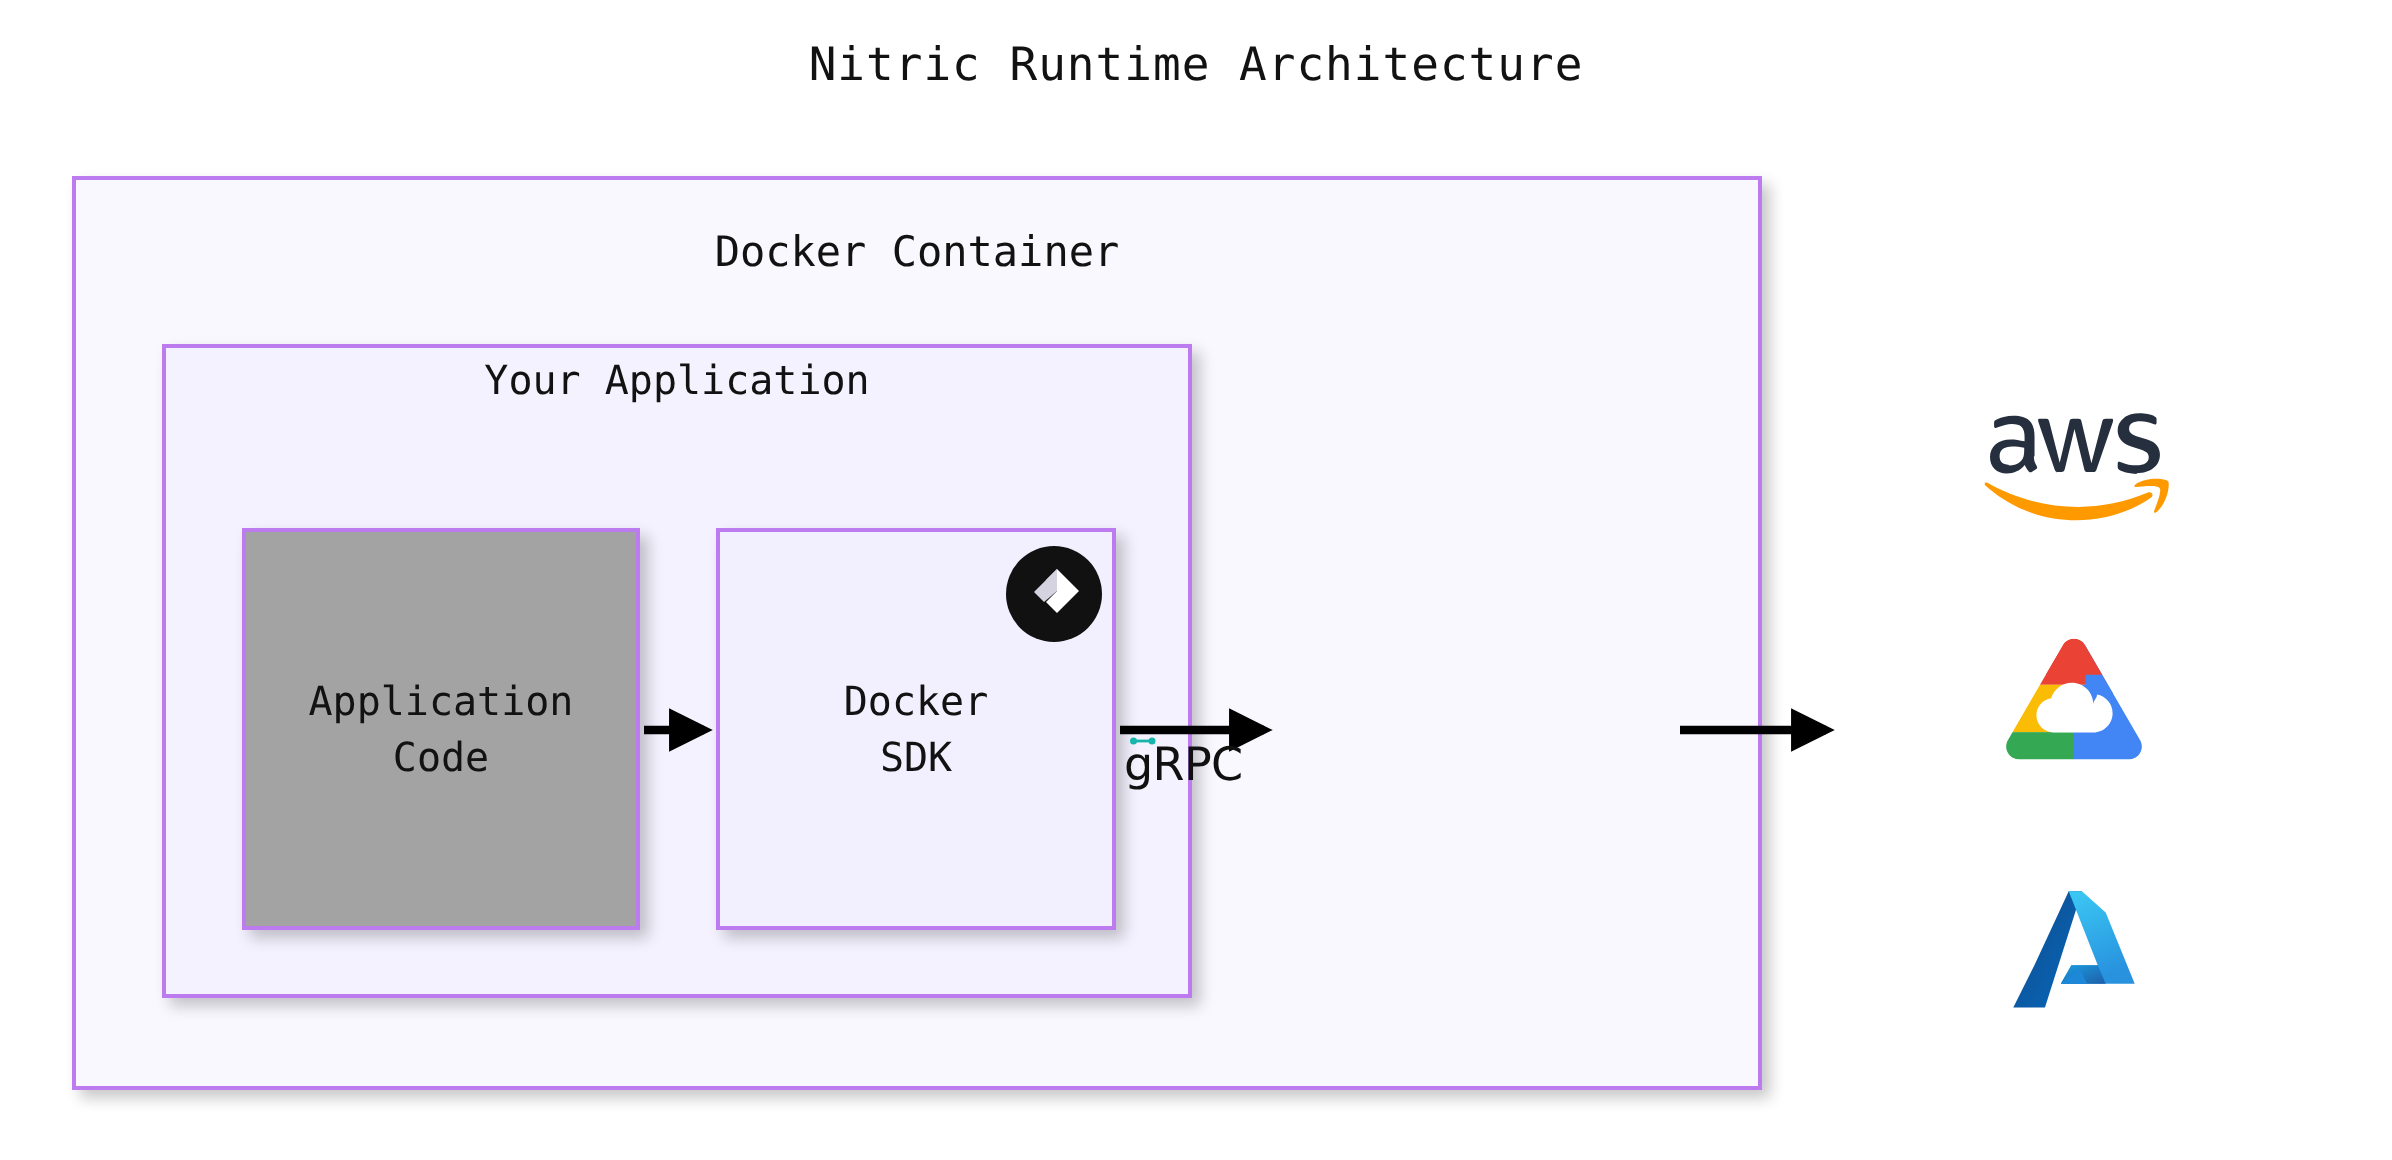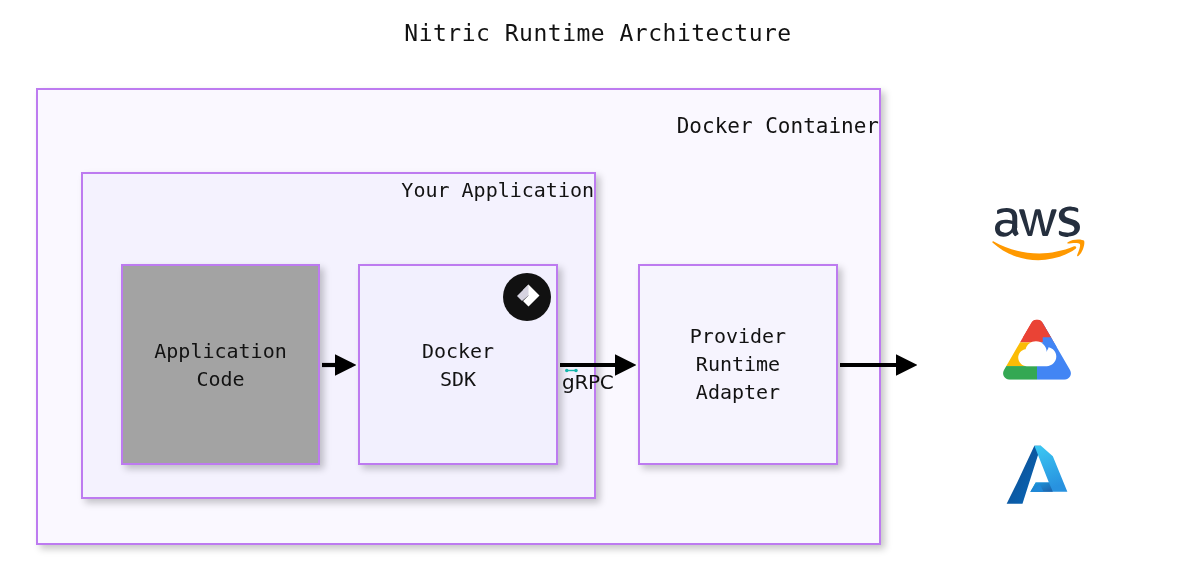--- a/index.html
+++ b/index.html
@@ -38,21 +38,21 @@
   .box {
     position: absolute;
     box-sizing: border-box;
     background: #f6f4fe;
     border: 2.5px solid #bd7bf0;
     box-shadow: 4px 4px 7px rgba(0,0,0,0.22);
   }
   .box-label {
     position: absolute;
     width: 100%;
-    text-align: right;
+    text-align: center;
     font-family: "DejaVu Sans Mono", "Liberation Mono", monospace;
     color: #121212;
     white-space: pre-line;
     line-height: 1.28;
   }
 
   
   #docker-container {
     left: 36px;  top: 88px;
     width: 845px; height: 457px;
@@ -120,21 +120,21 @@
     width: 1196px; height: 580px;
     pointer-events: none;
   }
 
   
   #grpc-label {
     position: absolute;
     left: 562px;
     top: 370px;
     font-family: "DejaVu Sans", "Liberation Sans", sans-serif;
-    font-size: 20px;
+    font-size: 23px;
     color: #101010;
     letter-spacing: -0.3px;
     white-space: pre;
   }
   #grpc-tick {
     position: absolute;
     left: 565px;
     top: 367px;
     width: 13px;
     height: 7px;
@@ -181,25 +181,20 @@
     <div class="leaf-label">Docker
 SDK</div>
   </div>
 
   <svg id="nitric-badge" viewBox="0 0 48 48">
     <circle cx="24" cy="24" r="24" fill="#111111"></circle>
     <path d="M25.5 11.5 L36.5 22.5 L25.5 33.5 L20.0 28.0 L25.5 22.5 L20.0 17.0 Z" fill="#ffffff"></path>
     <path d="M25.5 11.5 L20.0 17.0 L14.0 23.0 L19.0 28.0 L25.5 22.5 Z" fill="#d6d3e0"></path>
   </svg>
 
-  <div class="box" id="provider-runtime-adapter">
-    <div class="leaf-label">Provider
-Runtime
-Adapter</div>
-  </div>
 
 
   <svg class="cloud-logo" id="aws-logo" viewBox="0 0 160 100">
     <g fill="#252f3e">
       <path d="M46.6 40.2c0 1.9.2 3.4.6 4.5.4 1.1 1 2.3 1.7 3.6.3.4.4.8.4 1.2 0 .5-.3 1-1 1.5l-3.2 2.1c-.5.3-.9.5-1.3.5-.5 0-1-.2-1.5-.7-.7-.7-1.3-1.5-1.8-2.4-.5-.9-1-1.8-1.5-3-4 4.7-9 7-15 7-4.3 0-7.7-1.2-10.2-3.7-2.5-2.5-3.8-5.8-3.8-9.9 0-4.4 1.6-8 4.7-10.7 3.1-2.7 7.3-4 12.6-4 1.8 0 3.6.1 5.5.4 1.9.3 3.9.7 6 1.2v-3.8c0-3.9-.8-6.6-2.4-8.2-1.6-1.6-4.4-2.4-8.3-2.4-1.8 0-3.6.2-5.5.7-1.9.4-3.7 1-5.5 1.7-.8.4-1.4.6-1.8.7-.4.1-.6.2-.8.2-.7 0-1.1-.5-1.1-1.6v-2.5c0-.8.1-1.4.3-1.8.2-.4.7-.7 1.4-1.1 1.8-.9 3.9-1.7 6.4-2.3 2.5-.6 5.2-.9 8-.9 6.1 0 10.6 1.4 13.4 4.2 2.8 2.8 4.2 7 4.2 12.7v16.8zm-20.7 7.8c1.7 0 3.5-.3 5.4-.9 1.9-.6 3.5-1.8 4.9-3.3 .9-1 1.5-2.2 1.8-3.5.3-1.3.5-2.9.5-4.8v-2.3c-1.6-.4-3.2-.7-4.9-.9-1.7-.2-3.4-.3-5-.3-3.6 0-6.2.7-8 2.1-1.8 1.4-2.6 3.4-2.6 6 0 2.4.6 4.2 1.9 5.4 1.3 1.2 3.1 1.8 5.5 1.8zm40.9 5.5c-.9 0-1.5-.2-1.9-.5-.4-.3-.8-1-1.1-2L50.6 12.4c-.3-1.1-.5-1.8-.5-2.2 0-.9.4-1.3 1.3-1.3h5c1 0 1.6.2 2 .5.4.3.7 1 1 2l8.7 34.3 8.1-34.3c.3-1.1.6-1.7 1-2 .4-.3 1.1-.5 2-.5h4.1c1 0 1.6.2 2 .5.4.3.8 1 1 2l8.2 34.7 9-34.7c.3-1.1.7-1.7 1-2 .4-.3 1.1-.5 2-.5h4.7c.9 0 1.4.4 1.4 1.3 0 .3 0 .5-.1.9-.1.4-.2.8-.4 1.4L98.9 50.9c-.3 1.1-.7 1.7-1.1 2-.4.3-1 .5-1.9.5h-4.4c-1 0-1.6-.2-2-.5-.4-.4-.8-1-1-2.1l-8.1-33.4-8 33.3c-.3 1.1-.6 1.8-1 2.1-.4.4-1.1.5-2 .5h-4.6zm65.5 1.4c-2.7 0-5.4-.3-8-.9-2.6-.6-4.6-1.3-6-2.1-.8-.5-1.4-1-1.6-1.5-.2-.5-.3-1-.3-1.5v-2.6c0-1.1.4-1.6 1.2-1.6.3 0 .6.1.9.2.3.1.8.3 1.3.5 1.8.8 3.7 1.4 5.8 1.8 2.1.4 4.2.6 6.3.6 3.3 0 5.9-.6 7.7-1.8 1.8-1.2 2.7-2.8 2.7-5 0-1.5-.5-2.7-1.4-3.7-1-1-2.8-1.9-5.4-2.8l-7.8-2.4c-3.9-1.2-6.8-3.1-8.6-5.5-1.8-2.4-2.7-5.1-2.7-7.9 0-2.3.5-4.3 1.5-6.1 1-1.8 2.3-3.3 3.9-4.5 1.6-1.2 3.5-2.2 5.7-2.8 2.2-.7 4.5-1 6.9-1 1.2 0 2.5.1 3.7.2 1.2.2 2.4.4 3.5.6 1.1.2 2.1.5 3.1.8 1 .3 1.7.6 2.2.9.7.4 1.2.8 1.5 1.2.3.4.4 1 .4 1.6v2.4c0 1.1-.4 1.7-1.2 1.7-.4 0-1.1-.2-2-.6-3-1.4-6.4-2.1-10.2-2.1-3 0-5.4.5-7 1.5-1.6 1-2.5 2.5-2.5 4.7 0 1.5.5 2.8 1.6 3.8 1.1 1 3.1 2 5.9 2.9l7.6 2.4c3.8 1.2 6.6 2.9 8.2 5.1 1.6 2.2 2.4 4.7 2.4 7.5 0 2.3-.5 4.4-1.4 6.3-1 1.9-2.3 3.5-4 4.8-1.7 1.4-3.7 2.4-6.1 3.1-2.5.8-5.1 1.2-7.9 1.2z"></path>
     </g>
     <g fill="#ff9900">
       <path d="M144.3 74.6c-16.8 12.4-41.2 19-62.2 19-29.4 0-55.9-10.9-75.9-29-1.6-1.4-.2-3.4 1.7-2.3 21.6 12.5 48.3 20.1 75.9 20.1 18.6 0 39.1-3.9 57.9-11.9 2.8-1.2 5.2 1.9 2.6 4.1z"></path>
       <path d="M151.3 66.6c-2.2-2.8-14.2-1.3-19.6-.7-1.6.2-1.9-1.2-.4-2.3 9.6-6.7 25.3-4.8 27.1-2.5 1.8 2.3-.5 18-9.5 25.5-1.4 1.2-2.7.6-2.1-.9 2-5.1 6.6-16.4 4.5-19.1z"></path>
     </g>

